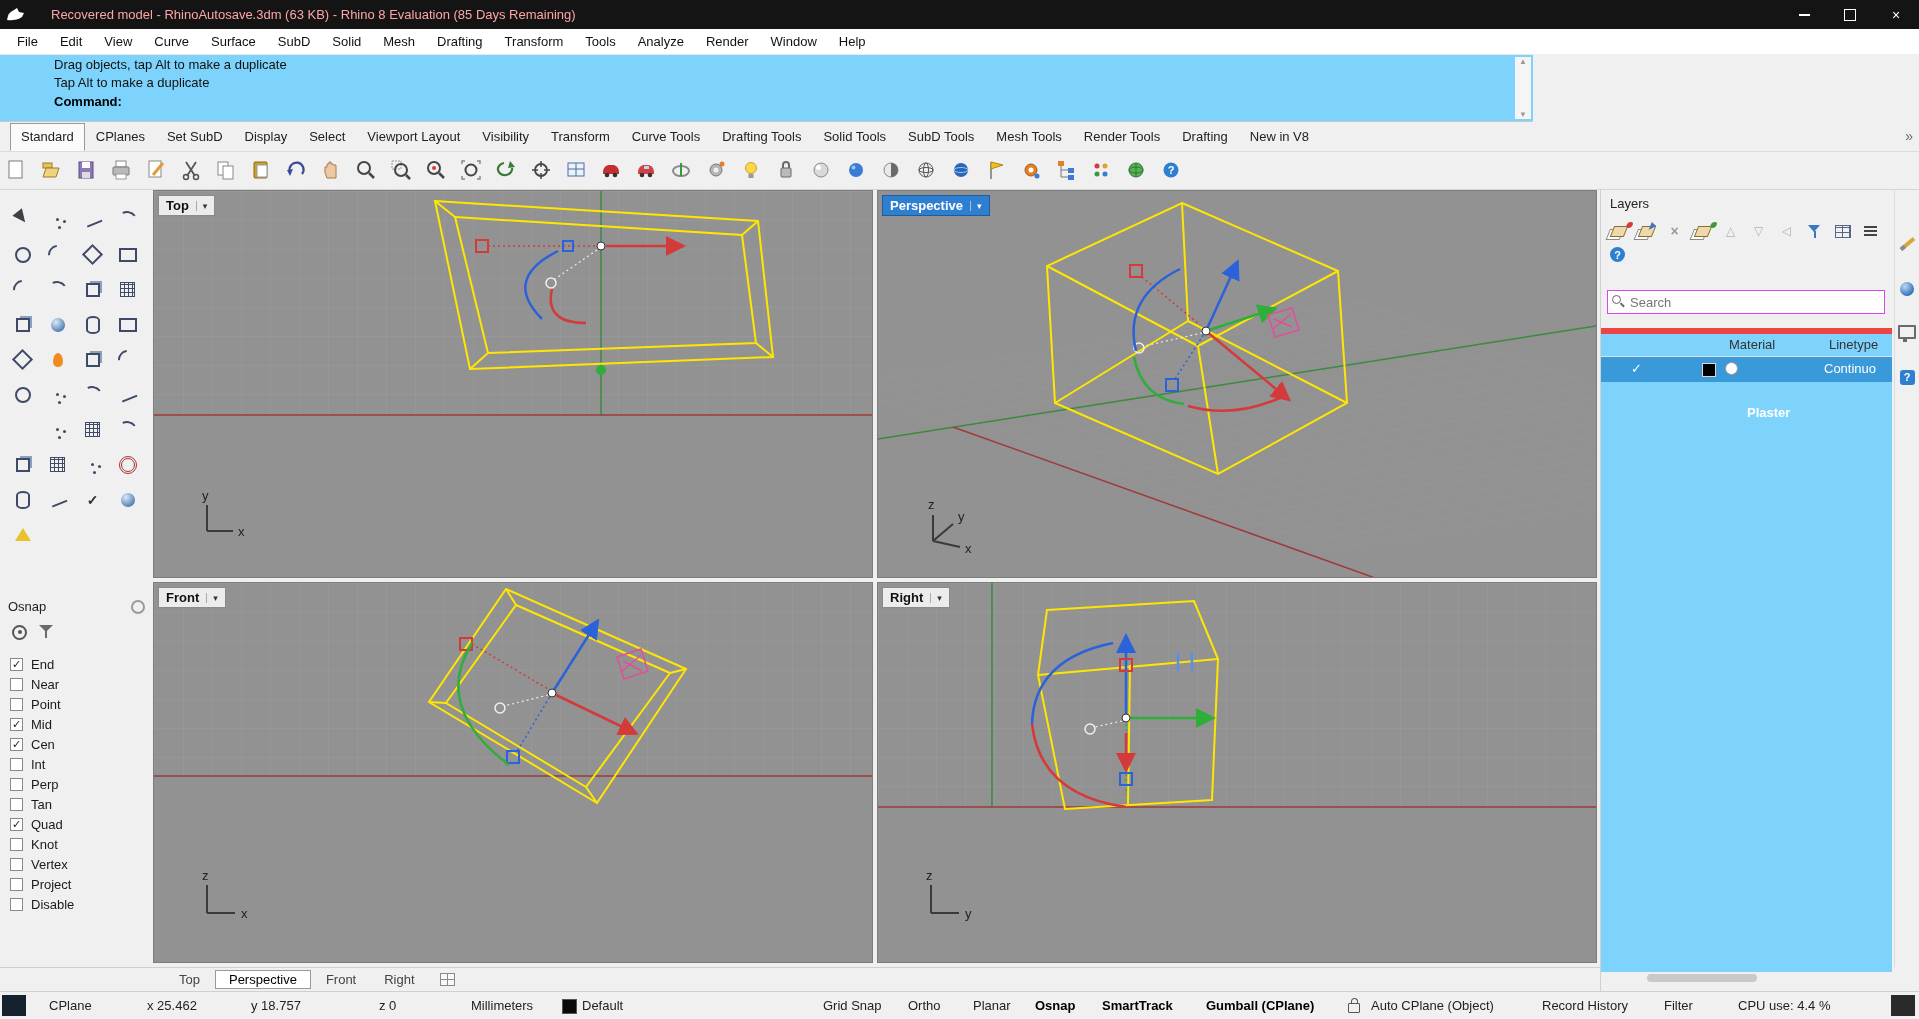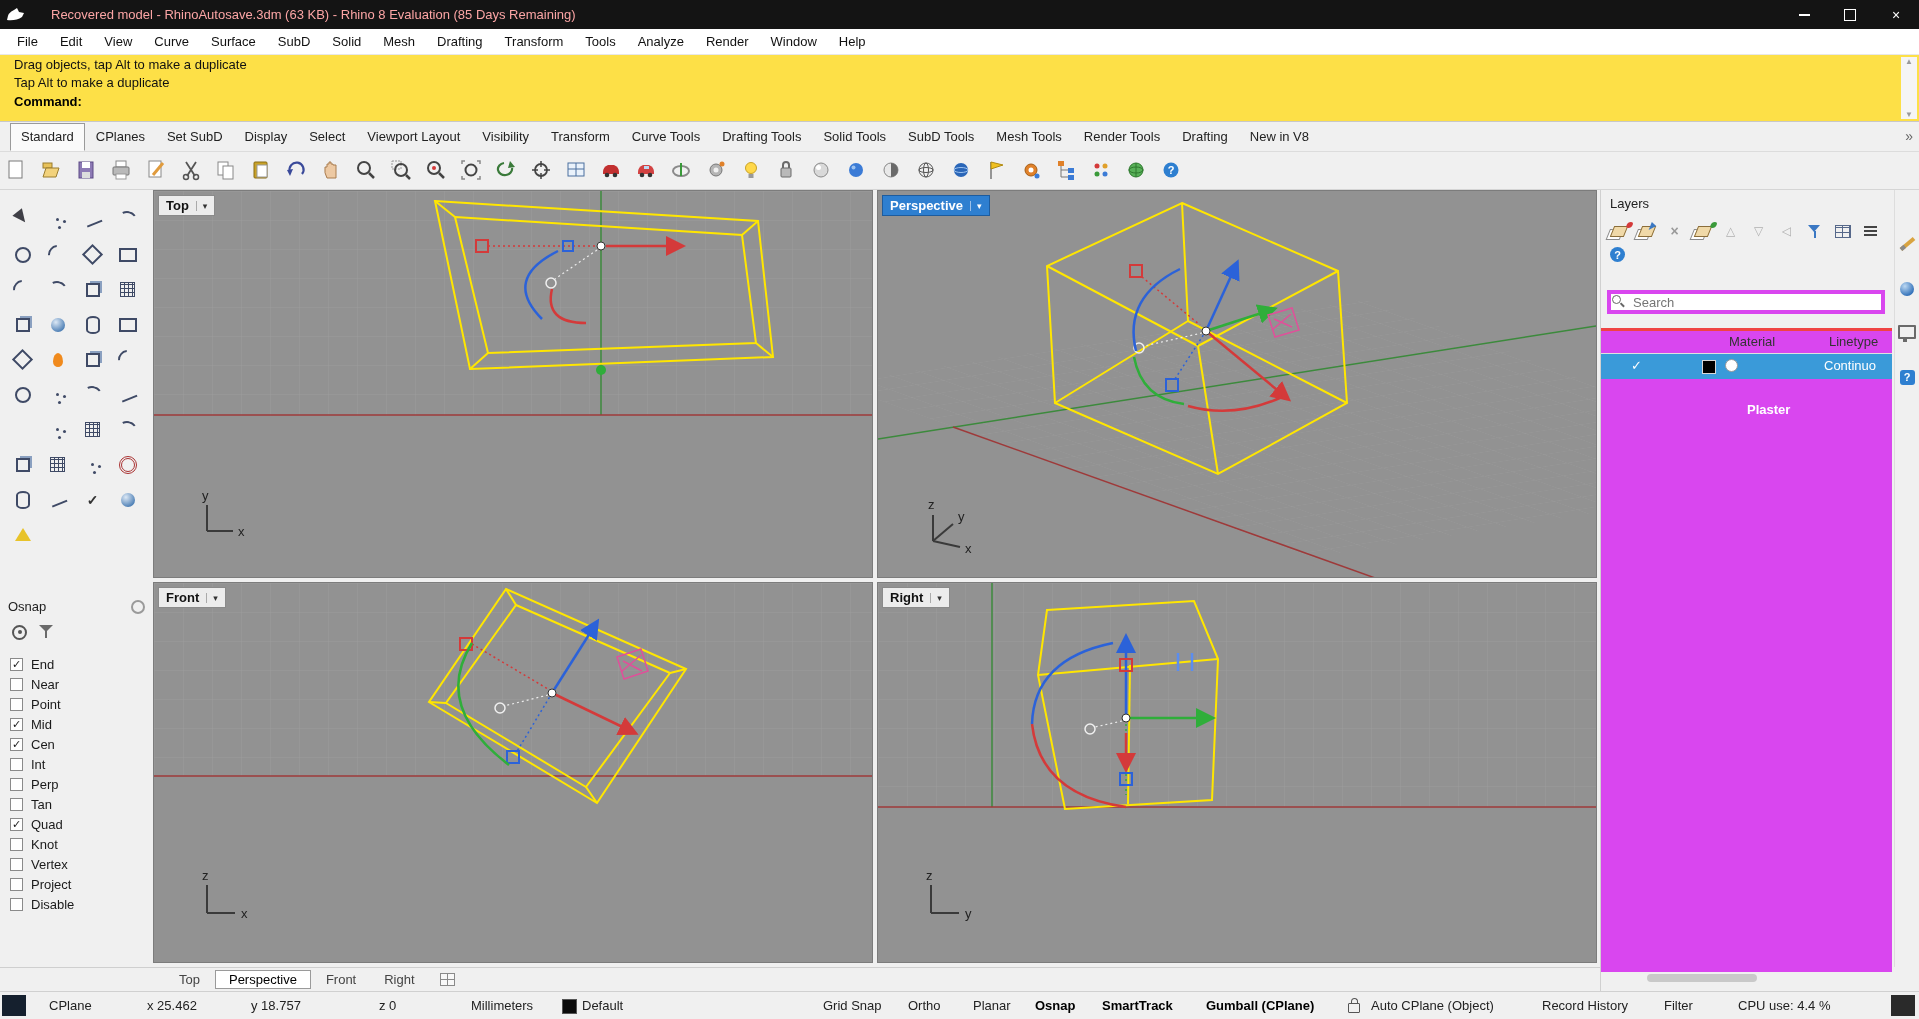--- a/index.html
+++ b/index.html
@@ -12,22 +12,22 @@
   .wtitle{margin-left:24px;font-size:13px;color:#fca5a5;white-space:nowrap;}
   .wbtns{margin-left:auto;display:flex;height:29px;}
   .wbtn{width:46px;height:29px;display:flex;align-items:center;justify-content:center;color:#fff;font-size:14px;}
   .mini{width:11px;height:2px;background:#fff;display:block;}
   .maxi{width:10px;height:10px;border:1.5px solid #fff;display:block;}
   
   .menubar{position:absolute;left:0;top:29px;width:1919px;height:25px;background:#fff;display:flex;
            align-items:center;padding-left:6px;box-sizing:border-box;}
   .menuitem{padding:0 11px;line-height:25px;color:#111;}
   
-  .cmdarea{position:absolute;left:0;top:54px;width:1919px;height:68px;background:#fde047;
-           border-top:1px solid #e8e8e8;border-bottom:1px solid #c8c8c8;box-sizing:border-box;}
+  .cmdarea{position:absolute;left:0;top:54px;width:1533px;height:68px;background:#7dd3fc;
+           border-top:1px solid #e8e8e8;border-bottom:1px solid #c8c8c8;box-sizing:border-box;padding-left:40px;}
   .cmdline{padding:1px 0 0 14px;line-height:17px;color:#111;}
   .cmdprompt{padding:3px 0 0 14px;font-weight:bold;color:#000;}
   .cmdscroll{position:absolute;right:2px;top:2px;width:16px;height:62px;background:#f5f5f5;
              display:flex;flex-direction:column;justify-content:space-between;align-items:center;color:#9a9a9a;font-size:8px;}
   
   .tabrow{position:absolute;left:0;top:122px;width:1919px;height:30px;background:#f0f0f0;
           border-bottom:1px solid #dcdcdc;display:flex;align-items:flex-end;padding-left:10px;box-sizing:border-box;}
   .rtab{padding:4px 10px;line-height:18px;color:#222;border:1px solid transparent;}
   .rtab.active{background:#fafafa;border:1px solid #9a9a9a;border-bottom:1px solid #fafafa;font-weight:normal;}
   .tab-chevrons{position:absolute;right:6px;top:6px;color:#666;font-size:14px;}
@@ -100,26 +100,26 @@
   .ic-funnel{position:relative;width:13px;height:13px;}
   .ic-funnel::before{content:"";position:absolute;left:0;top:0;width:0;height:0;border:6.5px solid transparent;border-top:7px solid #3b78c3;}
   .ic-funnel::after{content:"";position:absolute;left:5.5px;top:6px;width:2px;height:7px;background:#3b78c3;}
   .ic-table{width:14px;height:11px;border:1px solid #56688a;
             background:repeating-linear-gradient(0deg,transparent 0 4px,#56688a 4px 5px),
                        repeating-linear-gradient(90deg,transparent 0 6px,#56688a 6px 7px);}
   .ic-menu{width:13px;height:10px;background:repeating-linear-gradient(0deg,#444 0 2px,transparent 2px 4px);}
   .ic-help{width:15px;height:15px;border-radius:50%;background:#2e7fd0;color:#fff;display:inline-flex;
            align-items:center;justify-content:center;font:bold 11px "Liberation Sans",sans-serif;font-style:normal;margin:4px 0 0 9px;}
   .lp-search{position:absolute;left:6px;top:100px;width:278px;height:24px;}
-  .lp-search input{width:100%;height:100%;box-sizing:border-box;border:4px solid #d946ef;padding:0 4px 0 22px;
+  .lp-search input{width:100%;height:100%;box-sizing:border-box;border:1px solid #d946ef;padding:0 4px 0 22px;
                    font:13px "Liberation Sans",sans-serif;color:#333;background:#fff;}
   .ic-mag{position:absolute;left:5px;top:5px;width:13px;height:13px;z-index:2;}
   .ic-mag::before{content:"";position:absolute;left:0;top:0;width:7px;height:7px;border:1.5px solid #666;border-radius:50%;}
   .ic-mag::after{content:"";position:absolute;left:8px;top:9px;width:5px;height:1.5px;background:#666;transform:rotate(45deg);}
-  .lp-list{position:absolute;left:0;top:138px;width:291px;height:642px;background:#d946ef;border-top:3px solid #ef4444;}
+  .lp-list{position:absolute;left:0;top:138px;width:291px;height:642px;background:#7dd3fc;border-top:6px solid #ef4444;}
   .lp-headers{position:relative;height:22px;border-bottom:1px solid #e0e0e0;color:#333;}
   .lp-h-material{position:absolute;left:128px;top:3px;}
   .lp-h-linetype{position:absolute;left:228px;top:3px;}
   .layer-row{position:relative;height:25px;background:#3a9ad9;color:#fff;}
   .lr-check{position:absolute;left:30px;top:4px;font-weight:bold;}
   .lr-swatch{position:absolute;left:101px;top:6px;width:12px;height:12px;background:#000;border:1px solid #d8d8d8;}
   .lr-matball{position:absolute;left:124px;top:5px;width:13px;height:13px;border-radius:50%;background:#fff;border:1px solid #9a9a9a;box-sizing:border-box;}
   .lr-name{position:absolute;left:146px;top:4px;font-weight:bold;margin-top:44px;}
   .lr-linetype{position:absolute;left:223px;top:4px;}
   .lp-hscroll{position:absolute;left:0;top:782px;width:291px;height:12px;background:#f0f0f0;}

